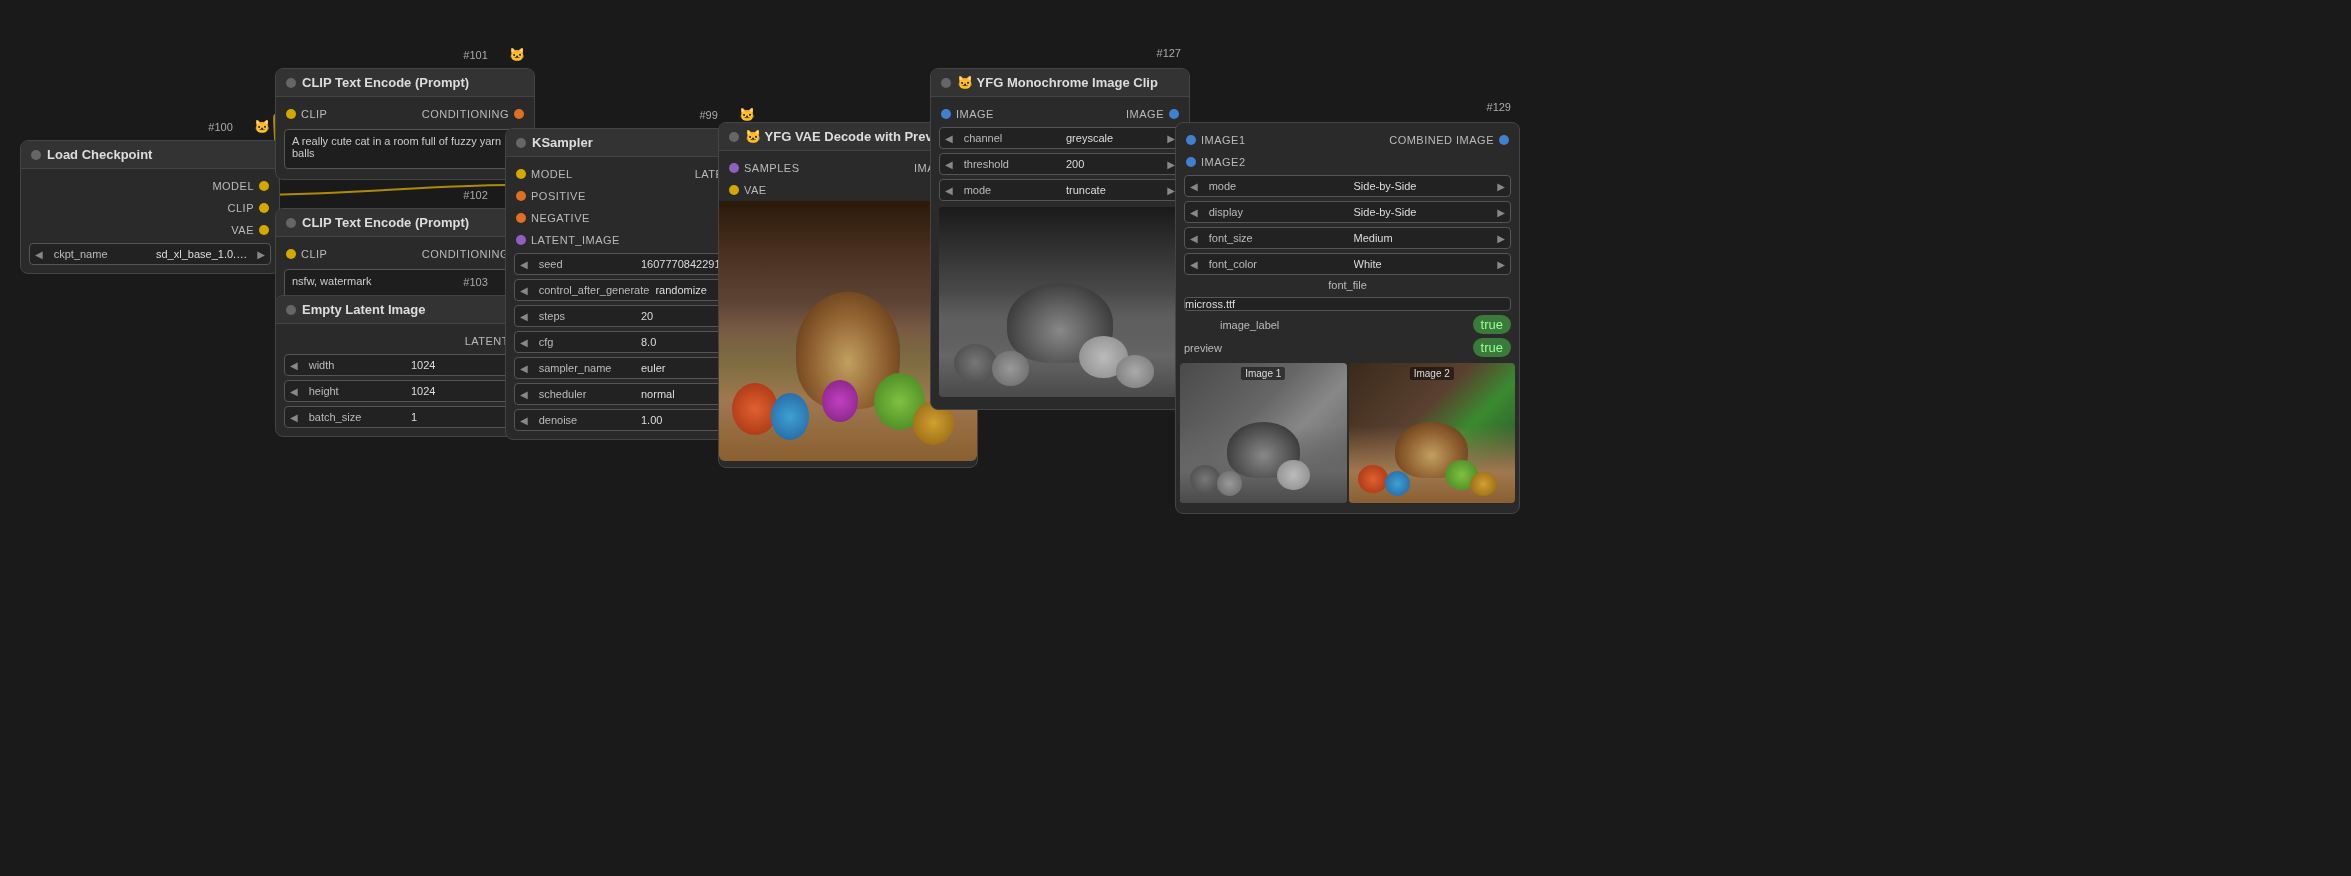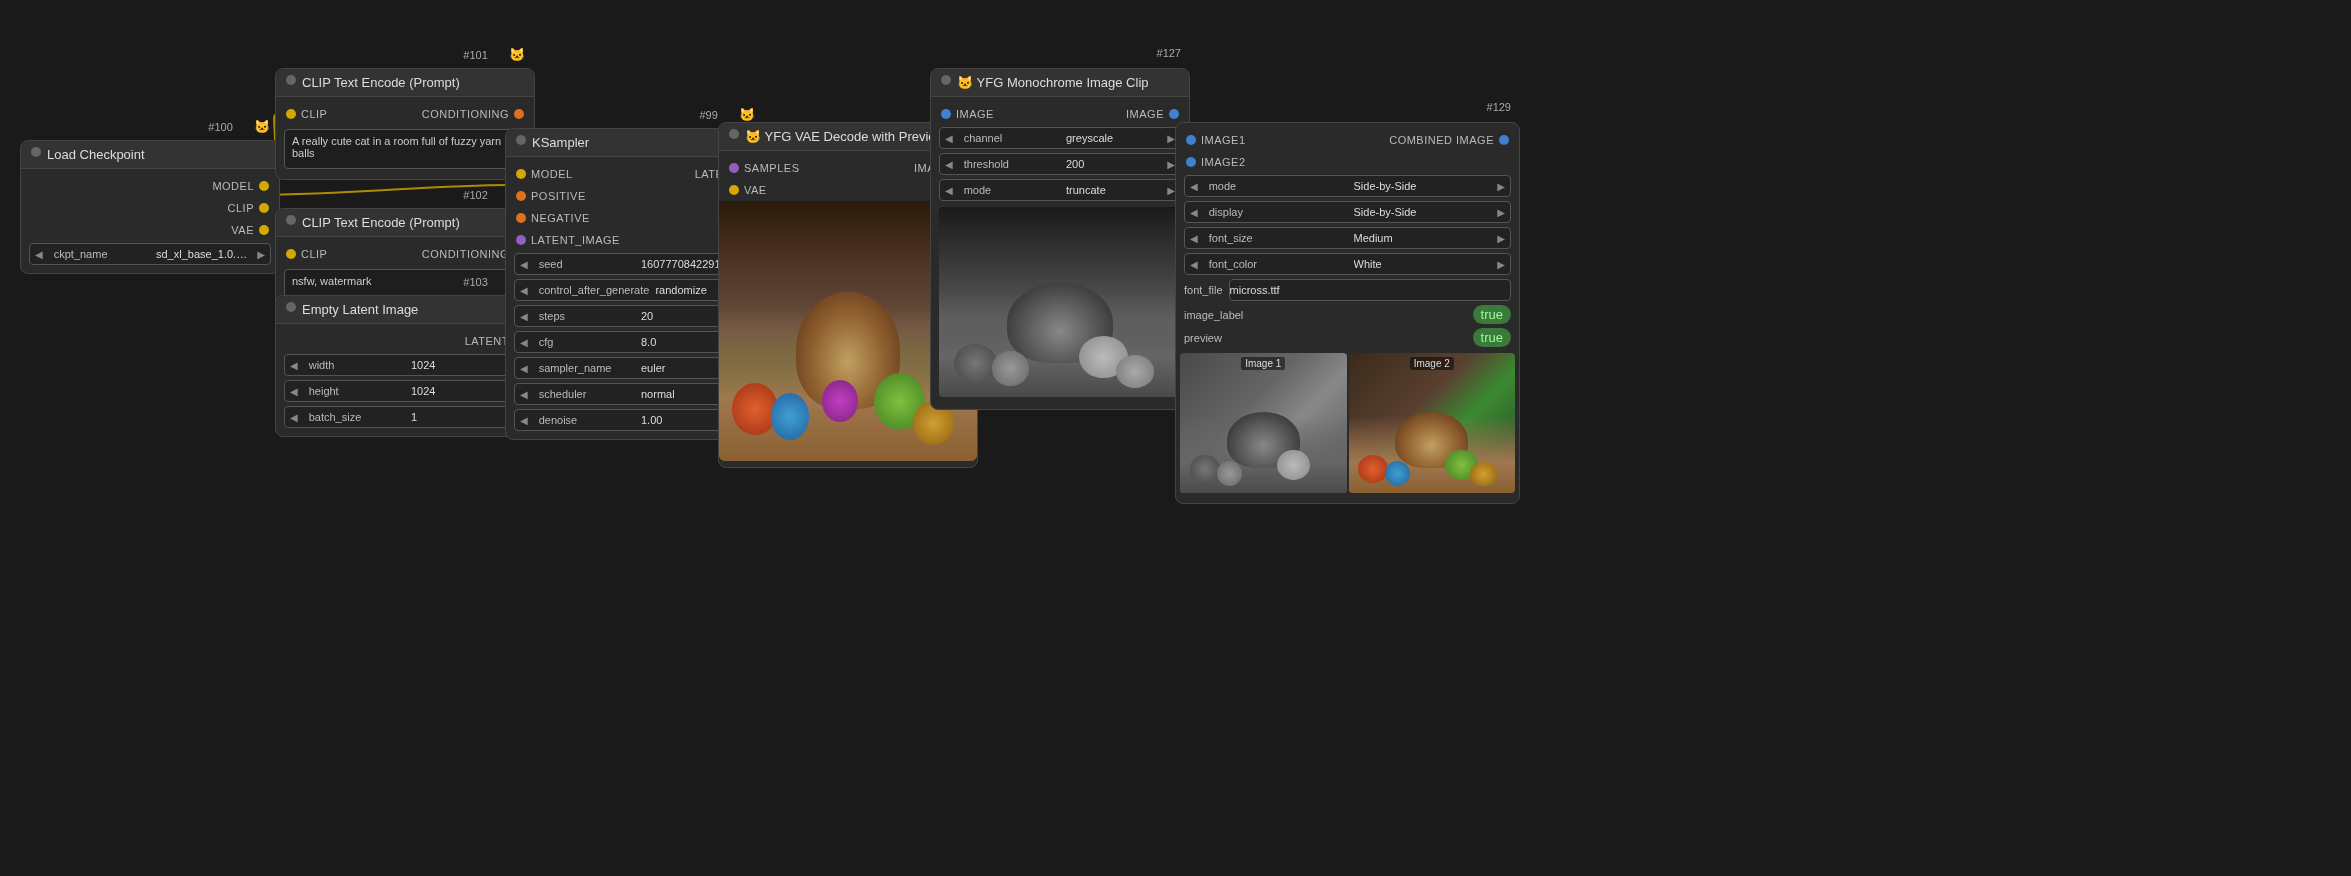--- a/index.html
+++ b/index.html
@@ -24,27 +24,28 @@
     .node {
       position: absolute;
       background: #2a2a2a;
       border: 1px solid #444;
       border-radius: 8px;
       min-width: 260px;
     }
 
     .node-header {
       display: flex;
+      align-items: center;
       padding: 6px 10px;
       border-bottom: 1px solid #444;
       border-radius: 8px 8px 0 0;
       background: #333;
       gap: 6px;
       font-size: 13px;
-      font-weight: normal;
+      font-weight: bold;
       color: #ddd;
     }
 
     .node-header .dot {
       width: 10px;
       height: 10px;
       border-radius: 50%;
       background: #666;
       flex-shrink: 0;
     }
@@ -634,30 +635,30 @@
       </div>
       <div class="field-row">
         <div class="field-control">
           <span class="arrow">◀</span>
           <span class="field-label">font_color</span>
           <span class="field-value">White</span>
           <span class="arrow">▶</span>
         </div>
       </div>
       <div class="field-row">
-        <div style="display:flex; align-items:center; width:100%; gap:6px;">
+        <div style="display:flex; align-items:center; width:100%; gap:6px;flex-direction:column;">
           <span style="font-size:11px;color:#bbb;flex-shrink:0;">font_file</span>
           <div class="field-control" style="flex:1;">
             <span class="field-value">micross.ttf</span>
           </div>
         </div>
       </div>
       <div class="field-row">
         <div style="display:flex; align-items:center; width:100%; justify-content:space-between;">
-          <span style="font-size:11px;color:#bbb;">image_label</span>
+          <span style="font-size:11px;color:#bbb;margin-left:36px;">image_label</span>
           <button class="toggle-btn">true</button>
         </div>
       </div>
       <div class="field-row">
         <div style="display:flex; align-items:center; width:100%; justify-content:space-between;">
           <span style="font-size:11px;color:#bbb;">preview</span>
           <button class="toggle-btn">true</button>
         </div>
       </div>
 

